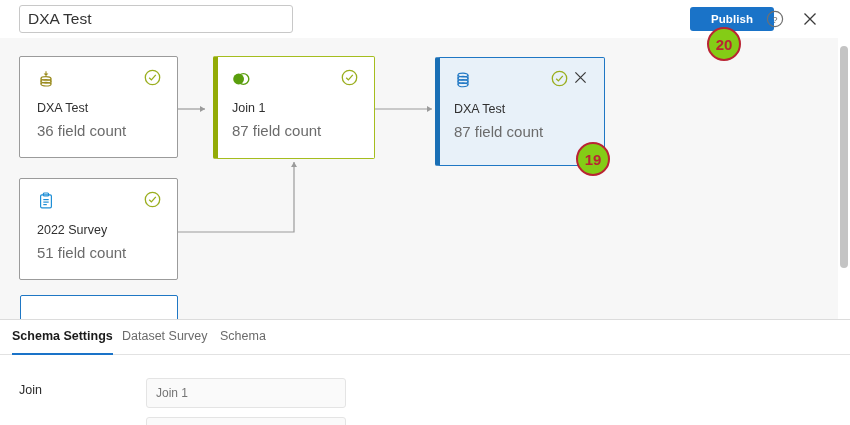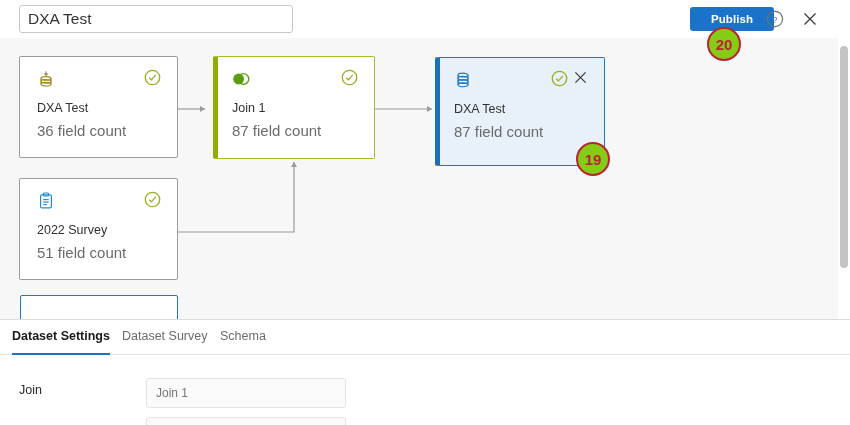--- a/index.html
+++ b/index.html
@@ -424,21 +424,21 @@
     </div>
   </div>
 
   <div class="vscroll-track">
     <div class="vscroll-thumb"></div>
   </div>
 
   <div class="bottom-panel">
 
     <div class="tabs">
-      <div class="tab active" style="left:12px;">Dataset Settings</div>
+      <div class="tab active" style="left:12px;">Schema Settings</div>
       <div class="tab" style="left:122px;">Dataset Survey</div>
       <div class="tab" style="left:220px;">Schema</div>
     </div>
 
     <div class="field-row" style="top:58px;">
       <div class="field-label">Join</div>
       <input class="field-input" type="text" readonly="" placeholder="Join 1" style="">
     </div>
 
   </div>

